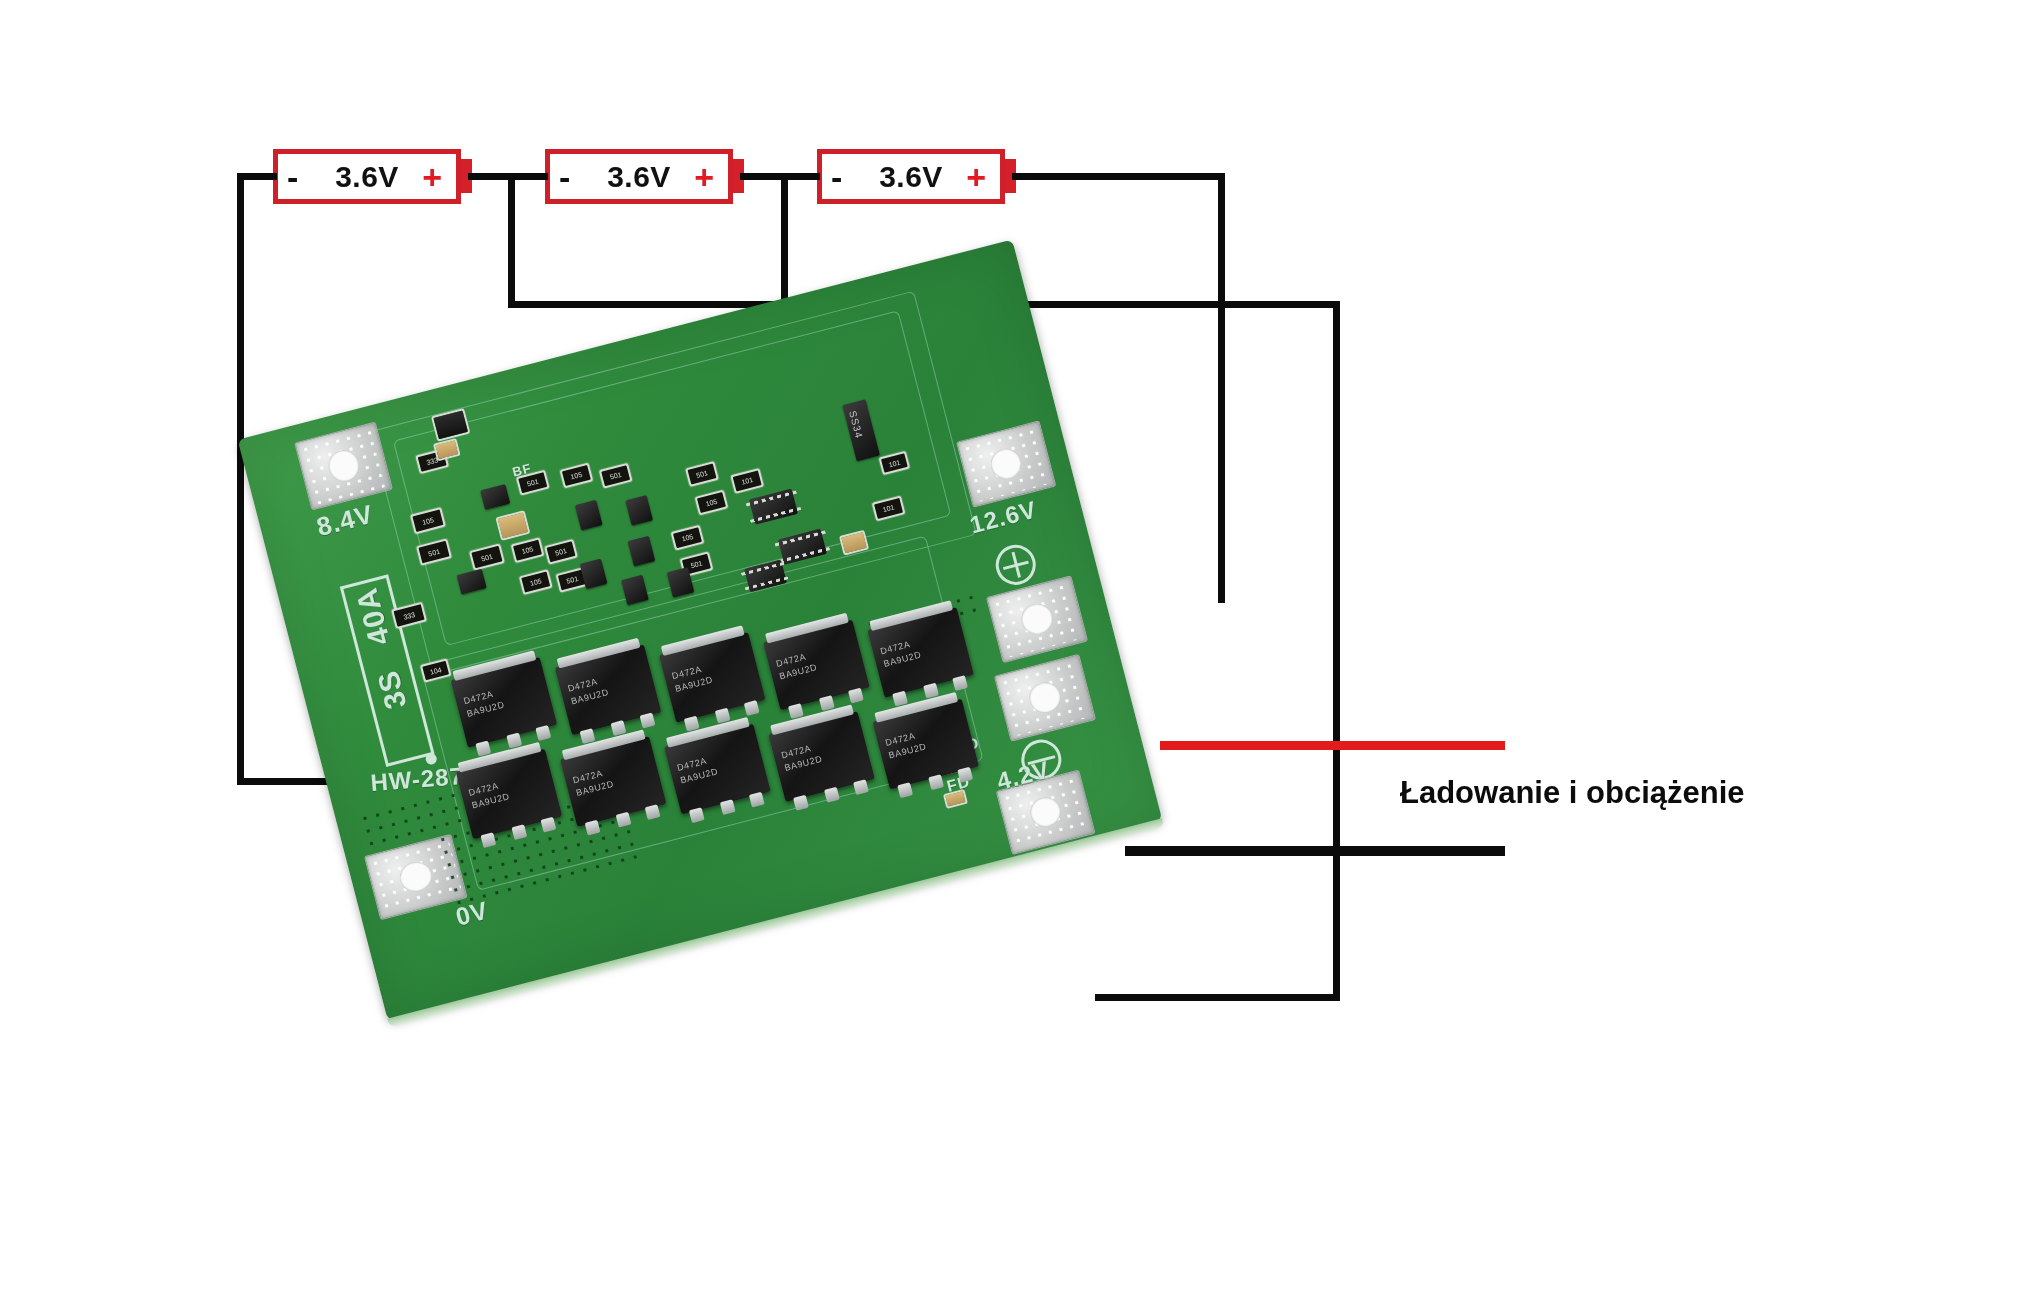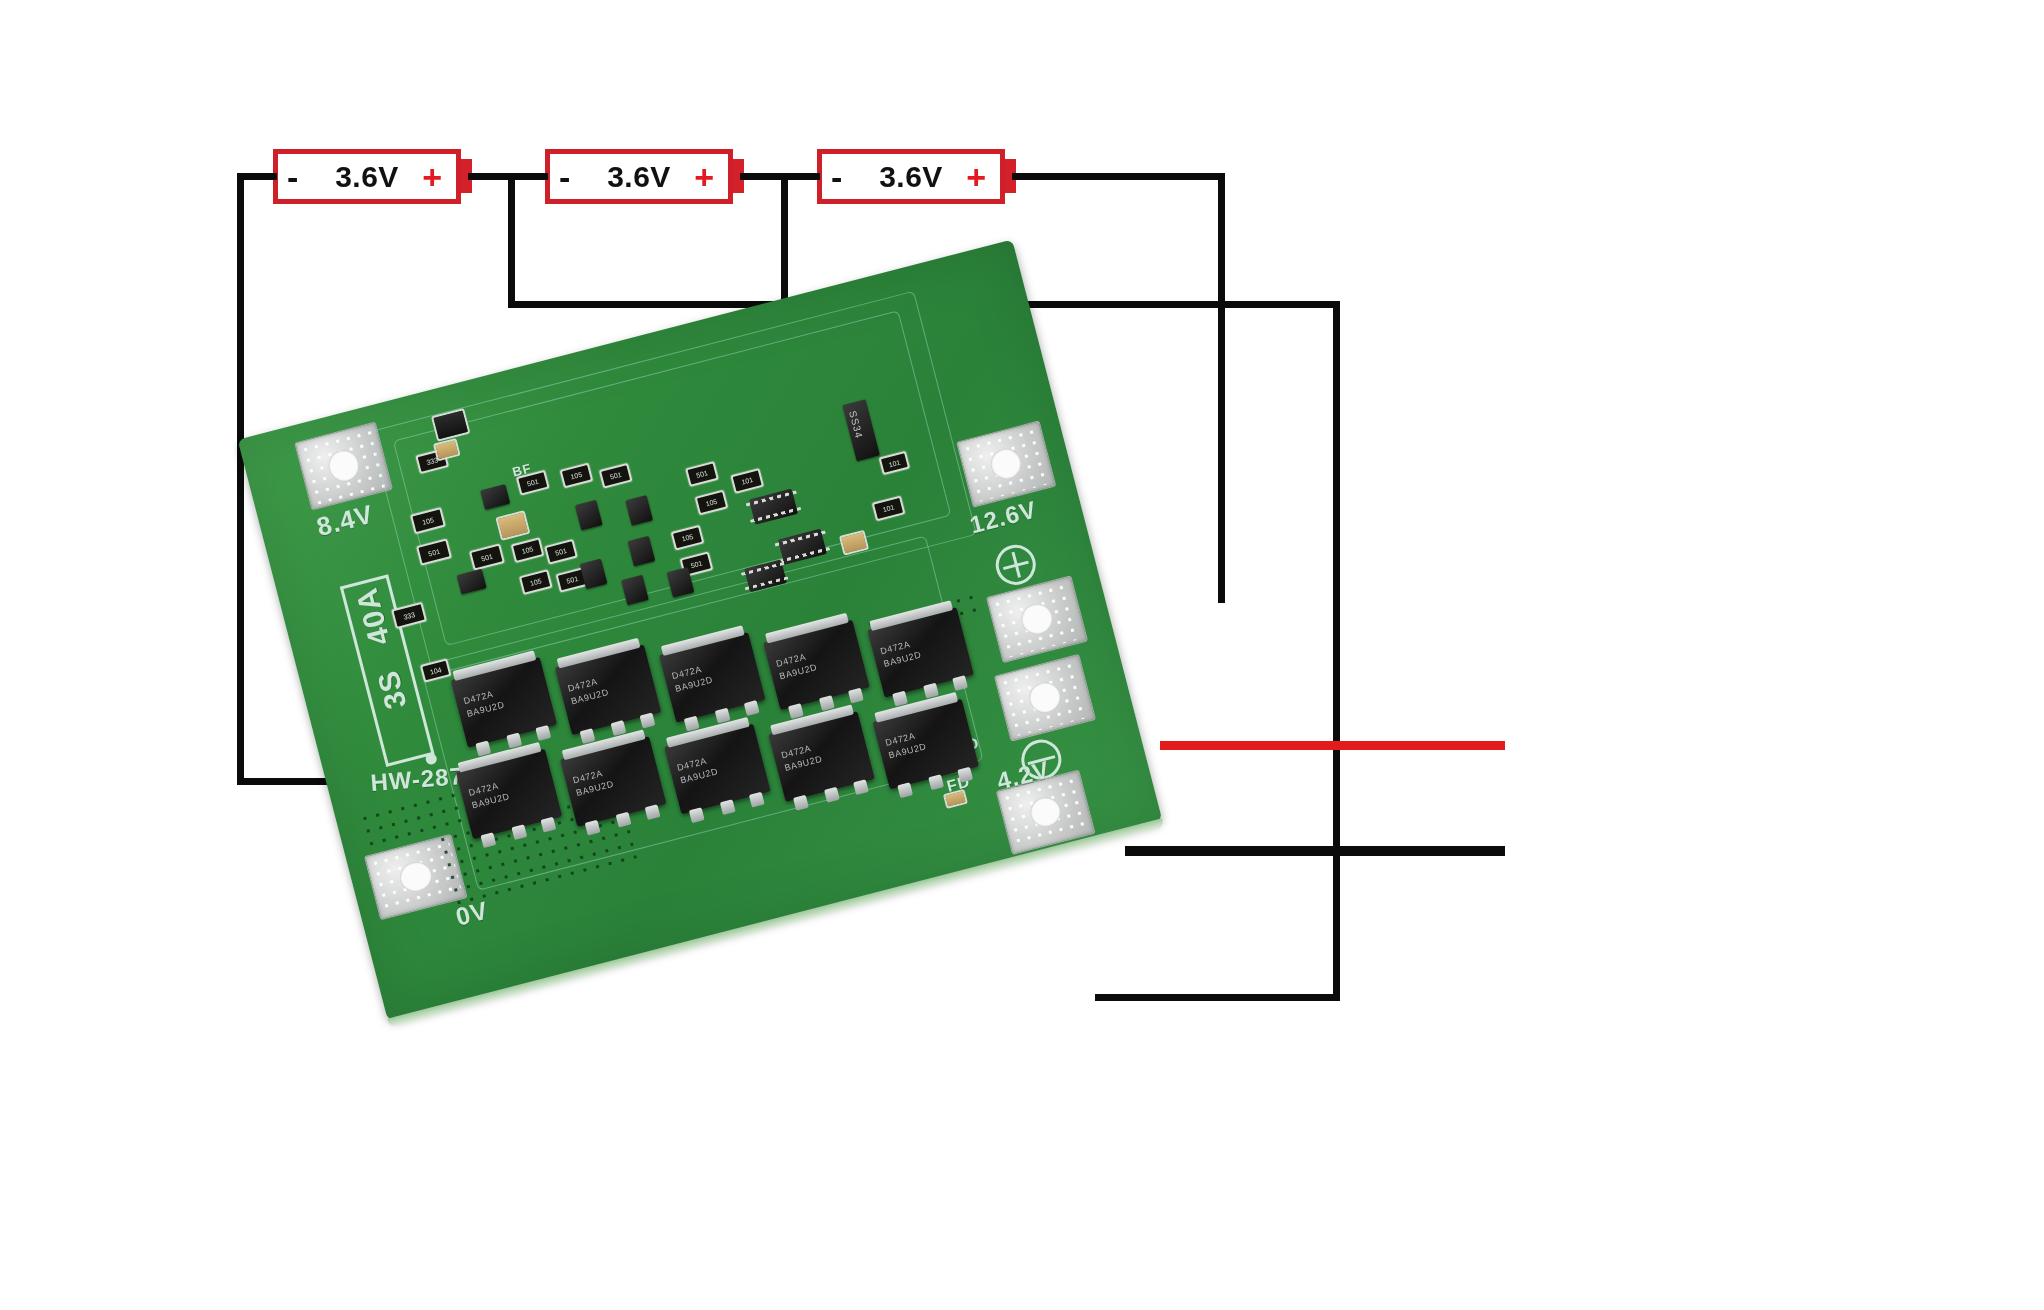--- a/index.html
+++ b/index.html
@@ -377,14 +377,15 @@
           <div>BA9U2D</div>
         </div>
         <div class="leg" style="left:8px;"></div>
         <div class="leg" style="left:40px;"></div>
         <div class="leg" style="left:70px;"></div>
       </div>
 
    </div>
   </div>
 
+  <div id="annot">Ładowanie i obciążenie</div>
 
 </div>
 
 </body></html>

